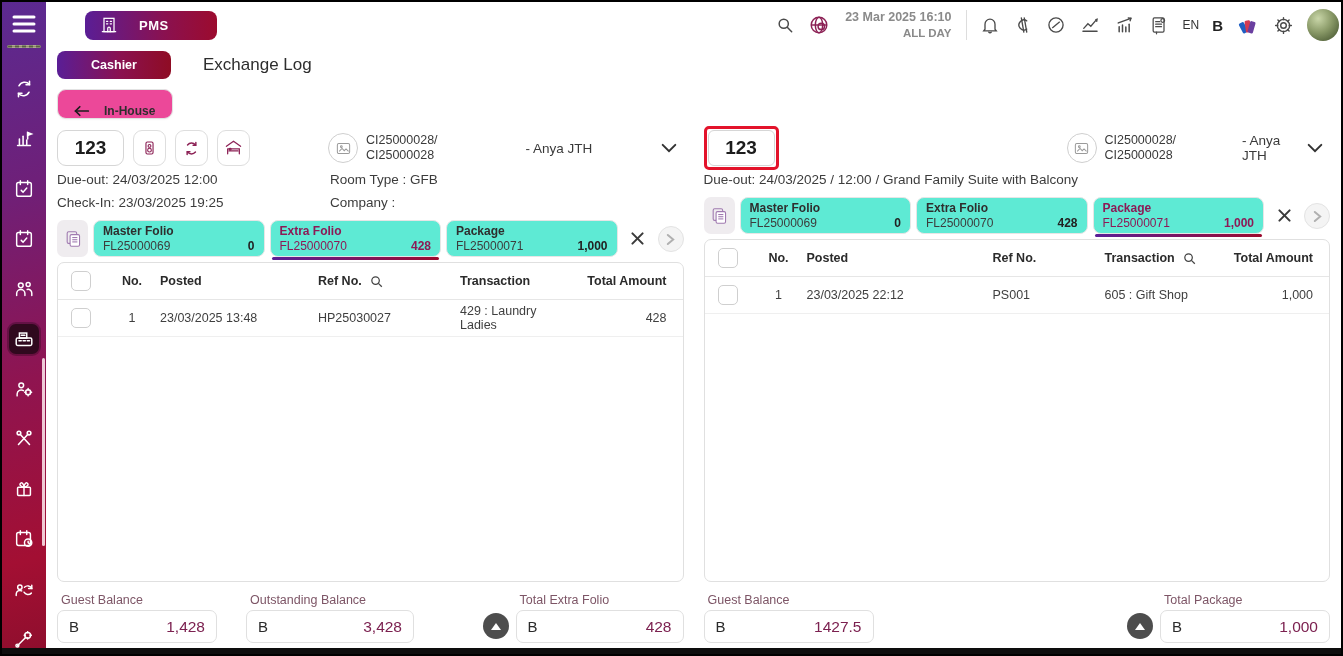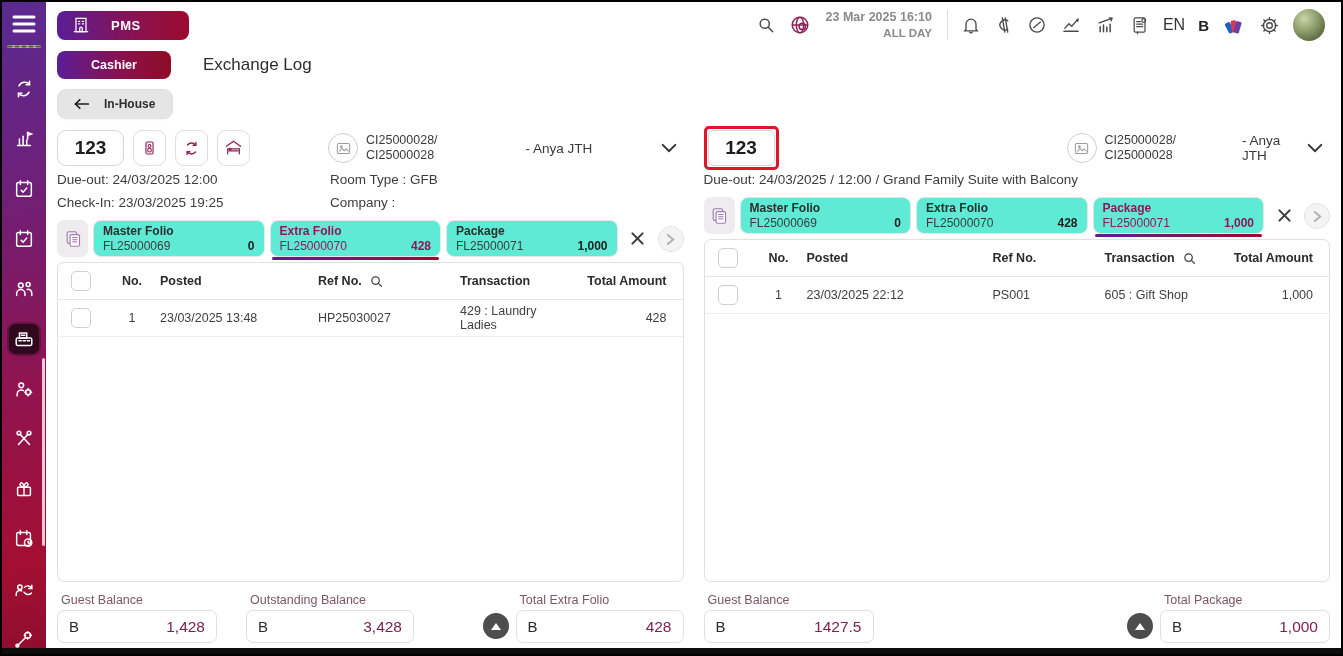--- a/index.html
+++ b/index.html
@@ -18,44 +18,44 @@
     border:1px solid rgba(255,255,255,.25); }
   .sb-divider { margin-top:12px; width:22px; height:2px; background:rgba(255,255,255,.45); border-radius:1px; }
   .sb-items { margin-top:14px; display:flex; flex-direction:column; align-items:center; gap:20px; }
   .sb-item { width:30px; height:30px; display:flex; align-items:center; justify-content:center; color:#fff; cursor:pointer; border-radius:7px; }
   .sb-item.active { background:#30091e; box-shadow:0 0 0 2px rgba(0,0,0,.25); }
   .sb-scrollbar { position:absolute; right:1px; top:356px; width:3px; height:188px; background:rgba(255,235,240,.85); border-radius:2px; }
 
   
   .content { margin-left:44px; height:100%; display:flex; flex-direction:column; padding-bottom:8px; }
 
-  .topbar { height:46px; display:flex; align-items:center; padding:0 16px 0 11px; flex:none; }
+  .topbar { height:46px; display:flex; align-items:center; padding:0 2px 0 11px; flex:none;margin-left:28px; }
   .pms-btn { width:132px; height:29px; border-radius:8px; border:none; cursor:pointer;
     background:linear-gradient(90deg,#5a1e96 0%,#8a1150 60%,#9c0b2e 100%);
     color:#fff; display:flex; align-items:center; gap:20px; padding-left:14px; }
   .pms-btn .label { font-size:13px; font-weight:bold; letter-spacing:.5px; }
   .topbar-right { margin-left:auto; display:flex; align-items:center; gap:13px; color:#4a4a4a; }
   .dt-block { text-align:right; color:#8a8a8a; line-height:1.25; margin:0 2px; }
   .dt-line1 { font-size:12.5px; font-weight:bold; }
   .dt-line2 { font-size:11.5px; font-weight:bold; }
   .tb-divider { width:1px; height:30px; background:#ddd; }
   .tb-icon { display:flex; align-items:center; justify-content:center; cursor:pointer; }
-  .lang { font-size:16px; color:#333; cursor:pointer; }
+  .lang { font-size:12px; color:#333; cursor:pointer; }
   .cur-b { font-size:15px; font-weight:bold; color:#222; cursor:pointer; }
   .avatar-top { width:32px; height:32px; border-radius:50%; cursor:pointer;
     background:radial-gradient(circle at 35% 30%, #c9d6a8 0%, #8a9a68 45%, #5e6e44 75%, #7d7458 100%); }
 
   .nav-row { height:28px; margin:3px 0 0 11px; display:flex; align-items:center; gap:32px; flex:none; }
   .cashier-btn { width:114px; height:28px; border:none; border-radius:8px; cursor:pointer;
     background:linear-gradient(90deg,#5a1e96 0%,#8a1150 55%,#8f0c24 100%); color:#fff; font-size:12.5px; font-weight:bold; }
   .exchange-log { font-size:17px; color:#2e2e2e; cursor:pointer; }
 
   .back-row { margin:10px 0 0 11px; flex:none; }
-  .back-btn { width:116px; height:30px; background:#e5e5e5; border:1px solid #e2e2e2; border-radius:9px; cursor:pointer;
-    display:flex; align-items:center; gap:14px; padding-left:15px; box-shadow:0 1px 2px rgba(0,0,0,.04); }
+  .back-btn { width:116px; height:30px; background:#ec4899; border:1px solid #e2e2e2; border-radius:9px; cursor:pointer;
+    display:flex; align-items:flex-end; gap:14px; padding-left:15px; box-shadow:0 1px 2px rgba(0,0,0,.04); }
   .back-btn span { font-size:12px; font-weight:bold; color:#2e2e2e; }
 
   
   .panels { flex:1; display:flex; gap:20px; margin:9px 11px 0 11px; min-height:0; }
   .panel { flex:1; display:flex; flex-direction:column; min-width:0; }
 
   .info-row { height:40px; display:flex; align-items:center; flex:none; }
   .room-box { width:67px; height:36px; background:#fff; border:1px solid #d6d6d6; border-radius:9px;
     display:flex; align-items:center; justify-content:center; font-size:19px; font-weight:bold; color:#1c1c1c; }
   .room-box-annot { border:3px solid #e3132b; border-radius:5px; padding:1px; }

